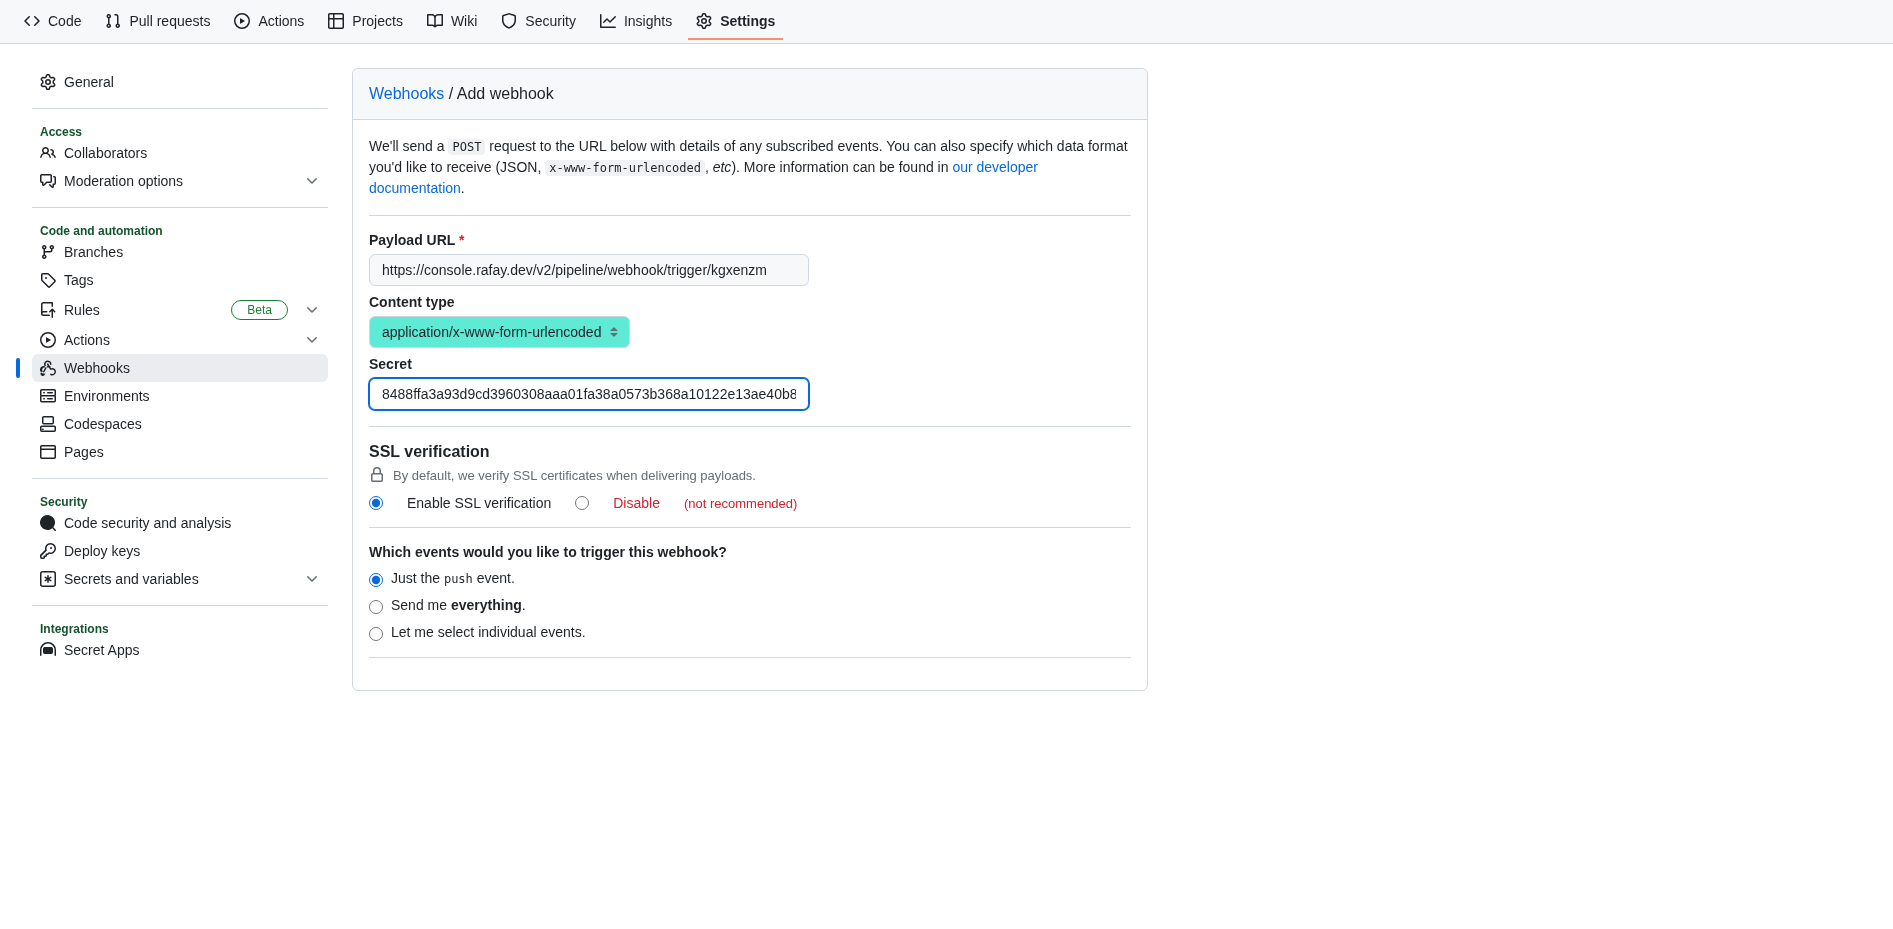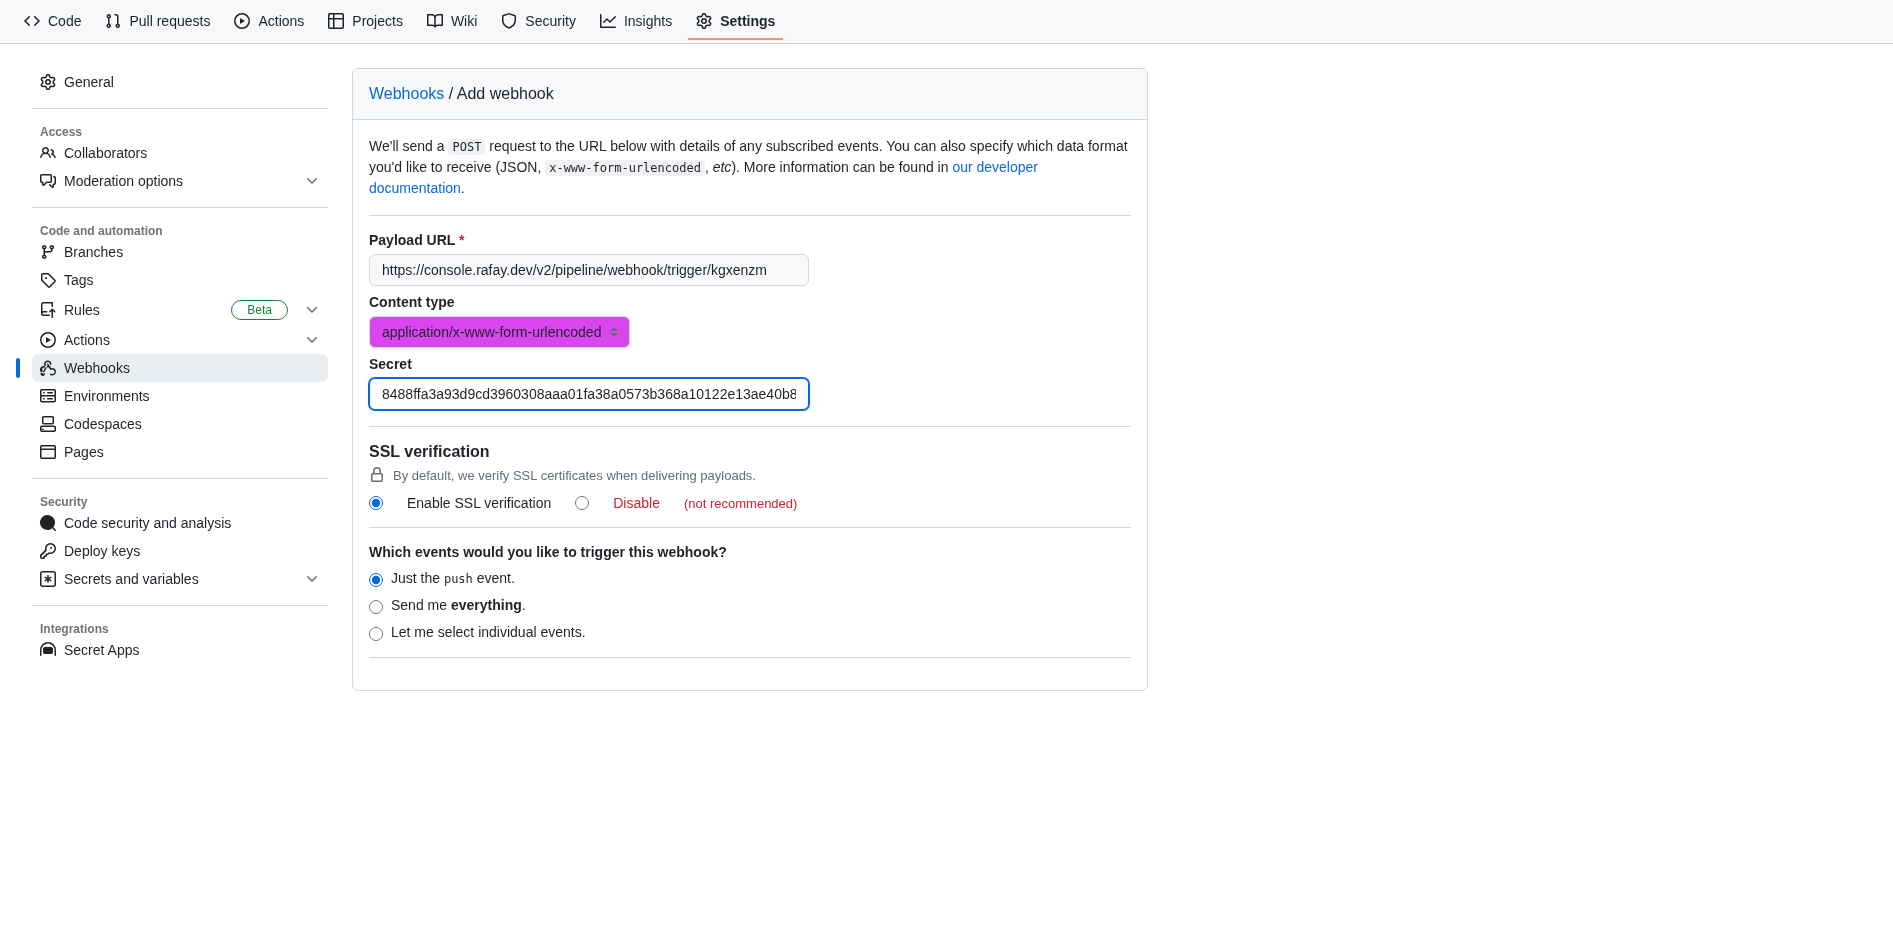--- a/index.html
+++ b/index.html
@@ -64,21 +64,21 @@
     left: -16px;
     top: 4px;
     bottom: 4px;
     width: 4px;
     border-radius: 2px;
     background: #0969da;
   }
   .sb-heading {
     font-size: 12px;
     font-weight: 600;
-    color: #737373;
+    color: #14532d;
     padding: 8px 8px 0 8px;
     margin-top: 8px;
   }
   .sb-divider {
     border: none;
     border-top: 1px solid #d0d7de;
     margin: 12px 0 8px 0;
   }
   .sb-item .spacer { flex: 1; }
   .badge {
@@ -138,21 +138,21 @@
     border-color: #0969da;
     outline: none;
     box-shadow: 0 0 0 1px #0969da;
   }
   .select-wrap {
     position: relative; display: inline-block;
   }
   .select-input {
     width: auto;
     padding-right: 28px;
-    background: #d946ef;
+    background: #5eead4;
   }
   .select-caret {
     position: absolute; right: 8px; top: 50%; transform: translateY(-50%);
     pointer-events: none;
   }
   .field-block { margin: 8px 0; }
   .section-head { font-weight: 600; font-size: 16px; margin-bottom: 6px; }
   .muted-row { display:flex; align-items:center; gap:8px; color:#656d76; font-size: 13px; margin-bottom: 12px;}
   .radio-row { display: flex; align-items: center; gap: 24px; margin-bottom: 8px;}
   .radio-opt { display:flex; align-items:center; gap:24px; font-size:14px; }

